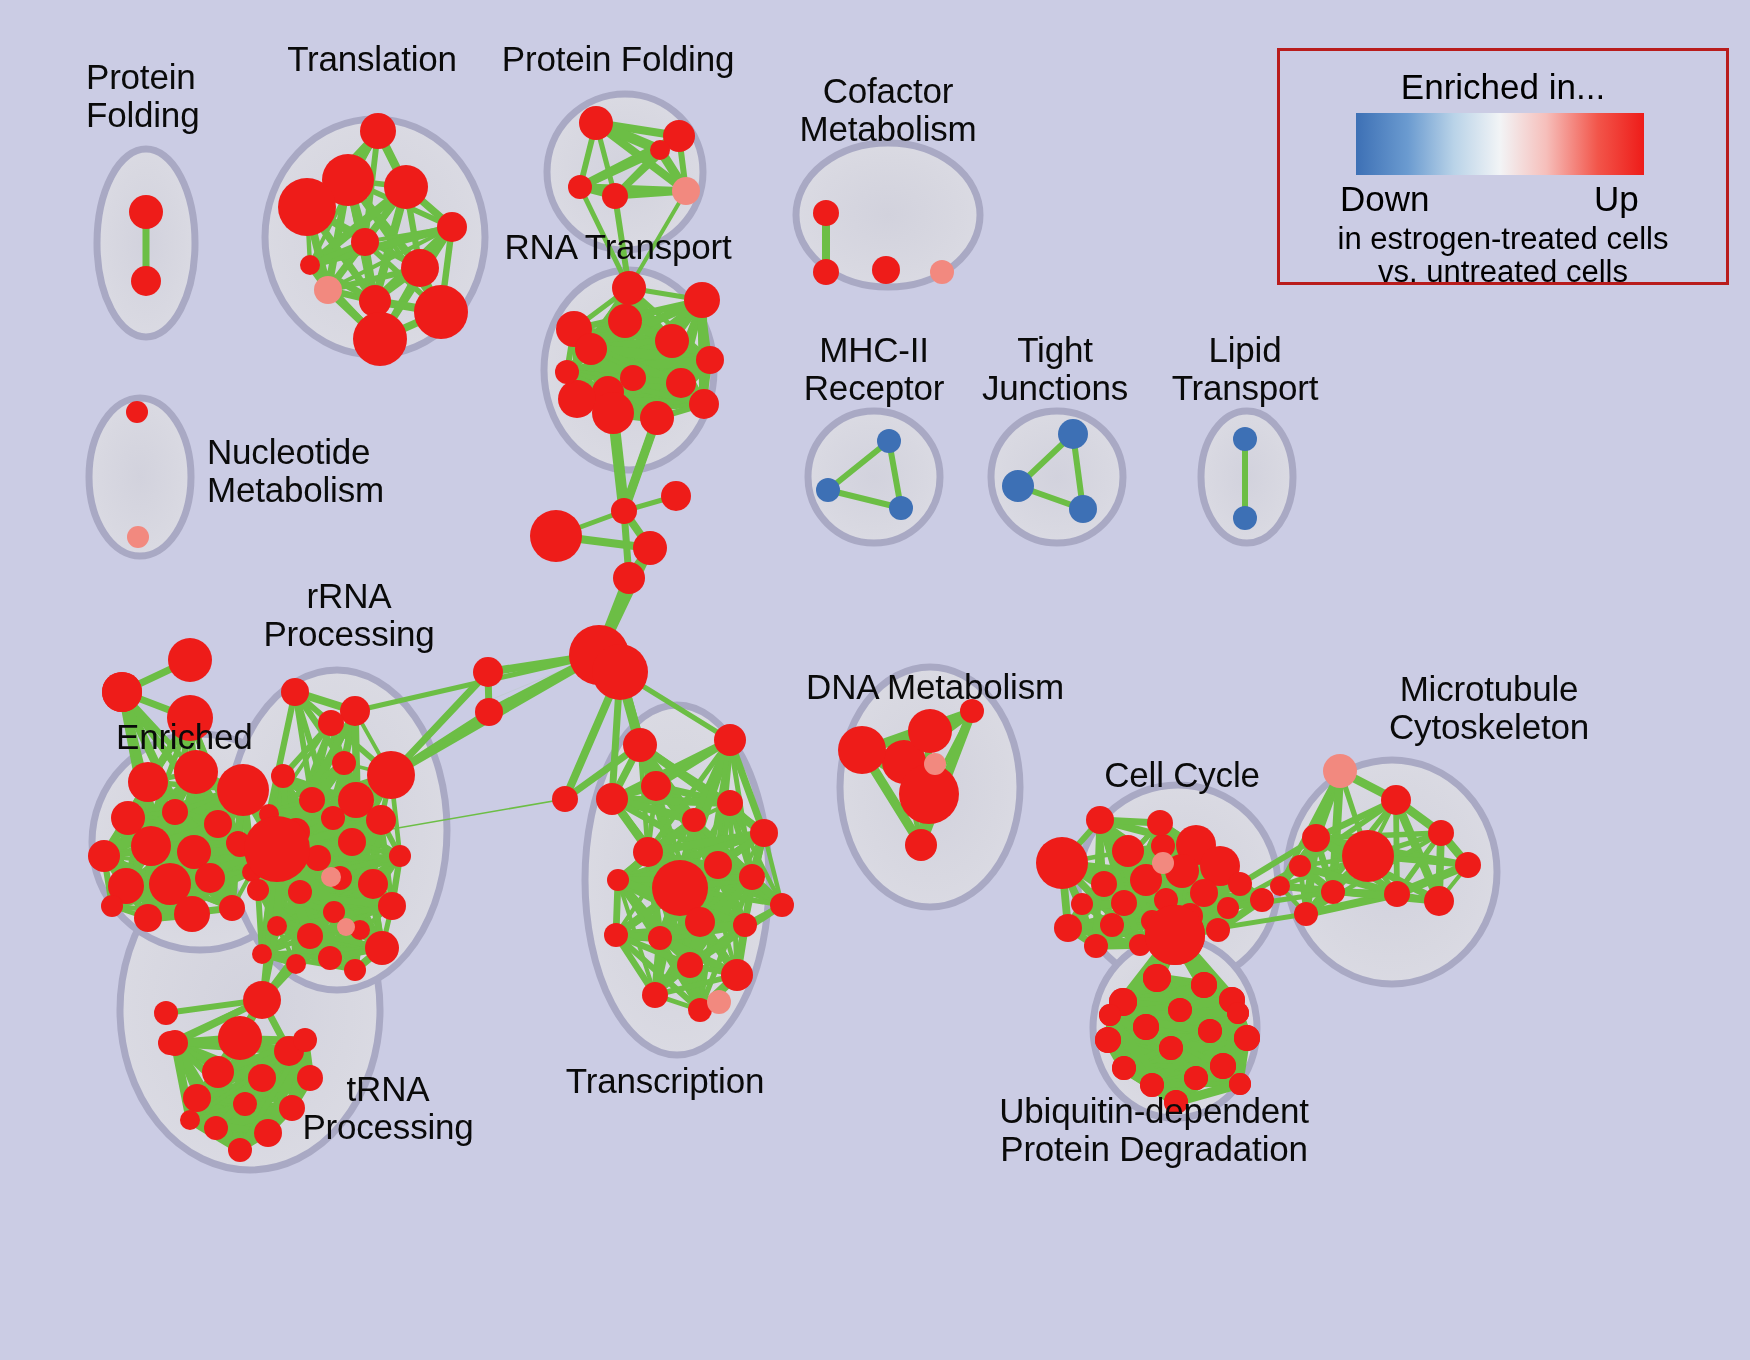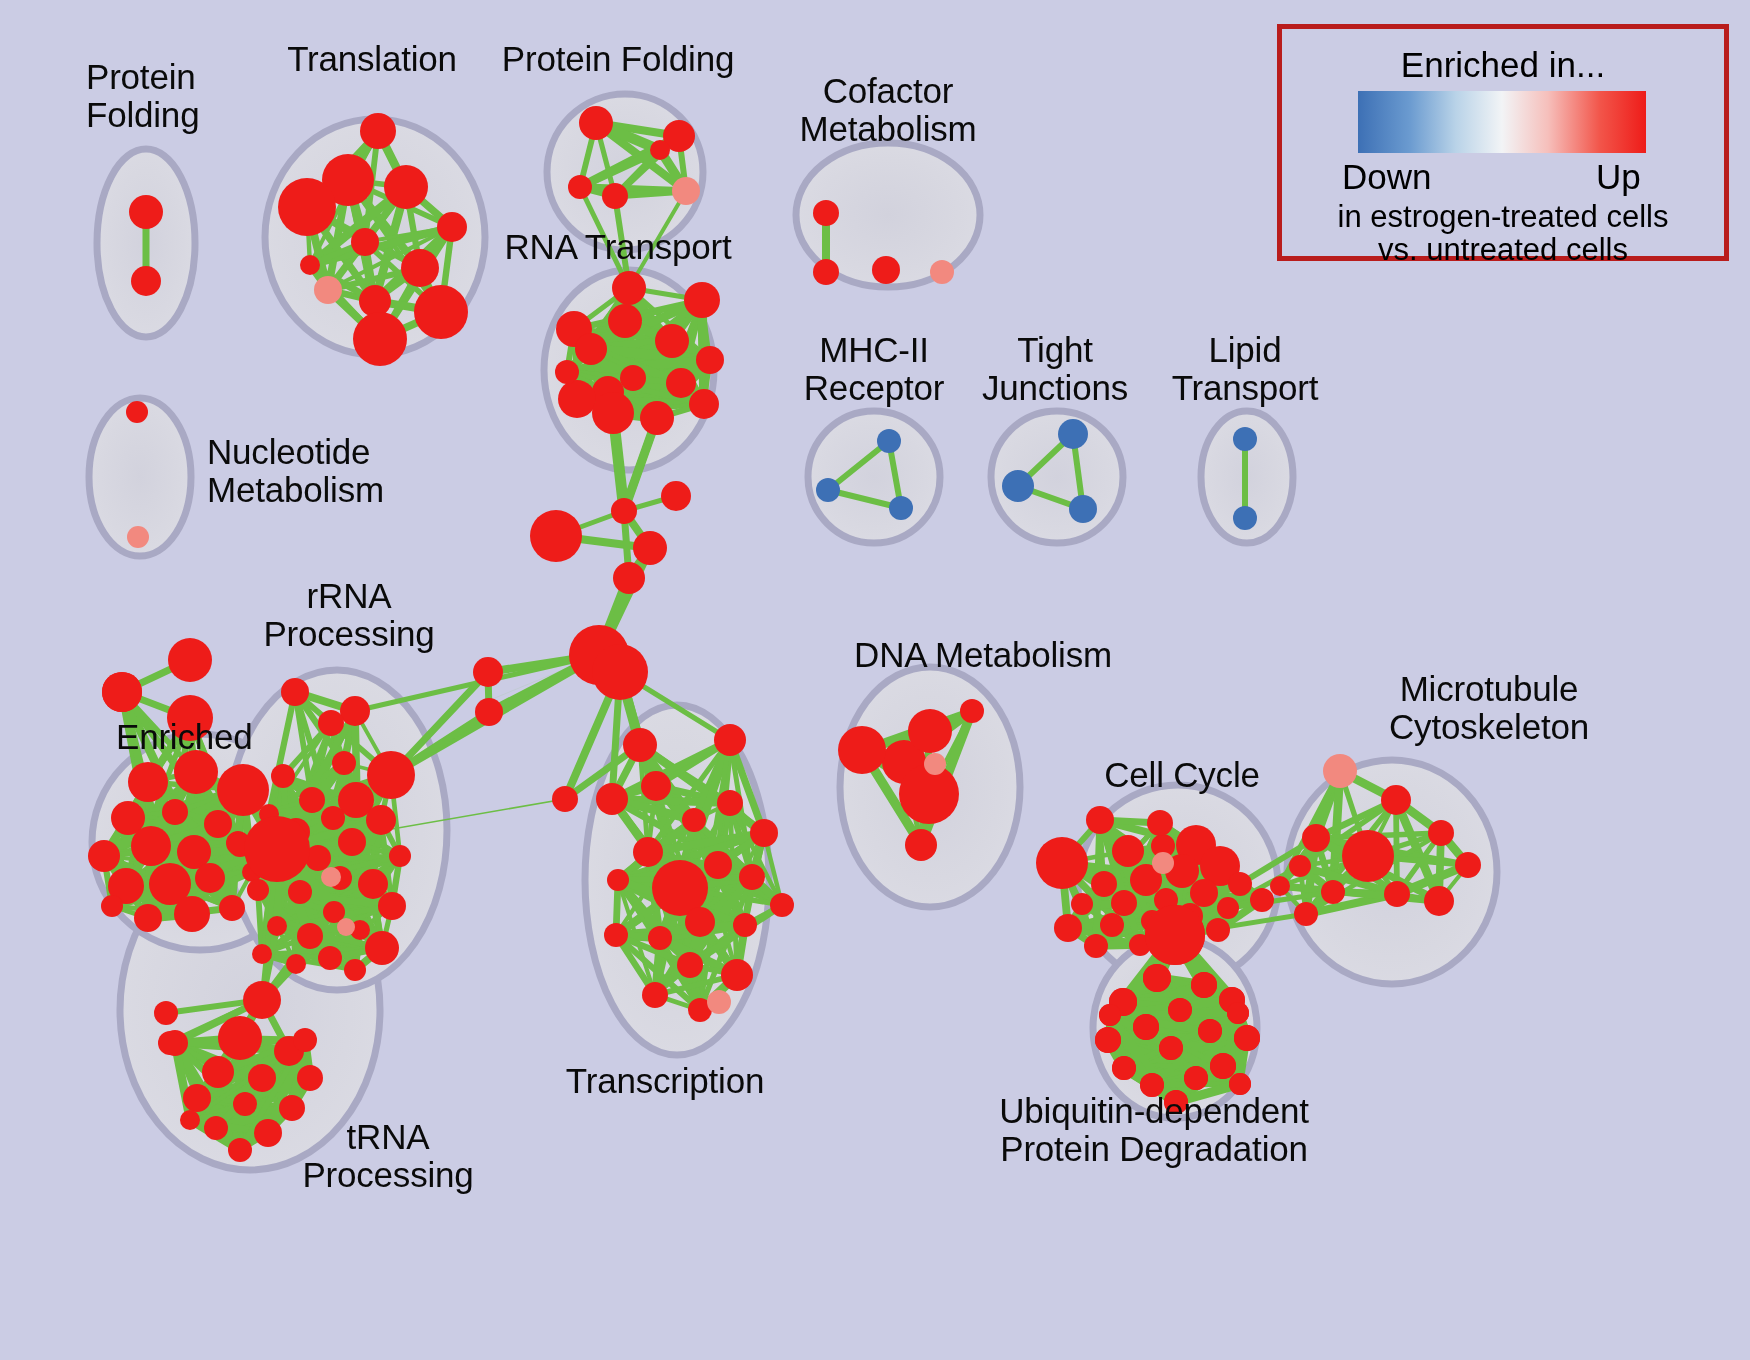--- a/index.html
+++ b/index.html
@@ -32,25 +32,25 @@
     white-space: pre;
     letter-spacing: -0.2px;
   }
   .cl-center { text-align: center; transform: translateX(-50%); }
   .cl-left   { text-align: left; }
 
   
   #legend {
     position: absolute;
     left: 1277px;
-    top: 24px;
+    top: 48px;
     width: 452px;
     height: 237px;
     background: #cbcce4;
-    border: 5px solid #b91c1c;
+    border: 3px solid #b91c1c;
     box-sizing: border-box;
   }
   #legend-title {
     position: absolute;
     top: 16px;
     left: 0; right: 0;
     text-align: center;
     font-size: 35px;
     color: #000;
   }
@@ -1623,24 +1623,24 @@
 Metabolism</div>
       <div class="cluster-label cl-center" style="left: 874px; top: 331px;">MHC-II
 Receptor</div>
       <div class="cluster-label cl-center" style="left: 1055px; top: 331px;">Tight
 Junctions</div>
       <div class="cluster-label cl-center" style="left: 1245px; top: 331px;">Lipid
 Transport</div>
       <div class="cluster-label cl-center" style="left: 322px; top: 577px; margin-left: 27px;">rRNA
 Processing</div>
       <div class="cluster-label cl-left" style="left: 116px; top: 718px;">Enriched</div>
-      <div class="cluster-label cl-center" style="left: 388px; top: 1118px;">tRNA
+      <div class="cluster-label cl-center" style="left: 388px; top: 1070px;">tRNA
 Processing</div>
       <div class="cluster-label cl-center" style="left: 665px; top: 1062px;">Transcription</div>
-      <div class="cluster-label cl-center" style="left: 935px; top: 636px; margin-left: 48px;">DNA Metabolism</div>
+      <div class="cluster-label cl-center" style="left: 935px; top: 668px;">DNA Metabolism</div>
       <div class="cluster-label cl-center" style="left: 1182px; top: 756px;">Cell Cycle</div>
       <div class="cluster-label cl-center" style="left: 1489px; top: 670px;">Microtubule
 Cytoskeleton</div>
       <div class="cluster-label cl-center" style="left: 1154px; top: 1092px;">Ubiquitin-dependent
 Protein Degradation</div>
     </div>
 
   <div id="legend">
     <div id="legend-title">Enriched in...</div>
     <div id="legend-bar"></div>

